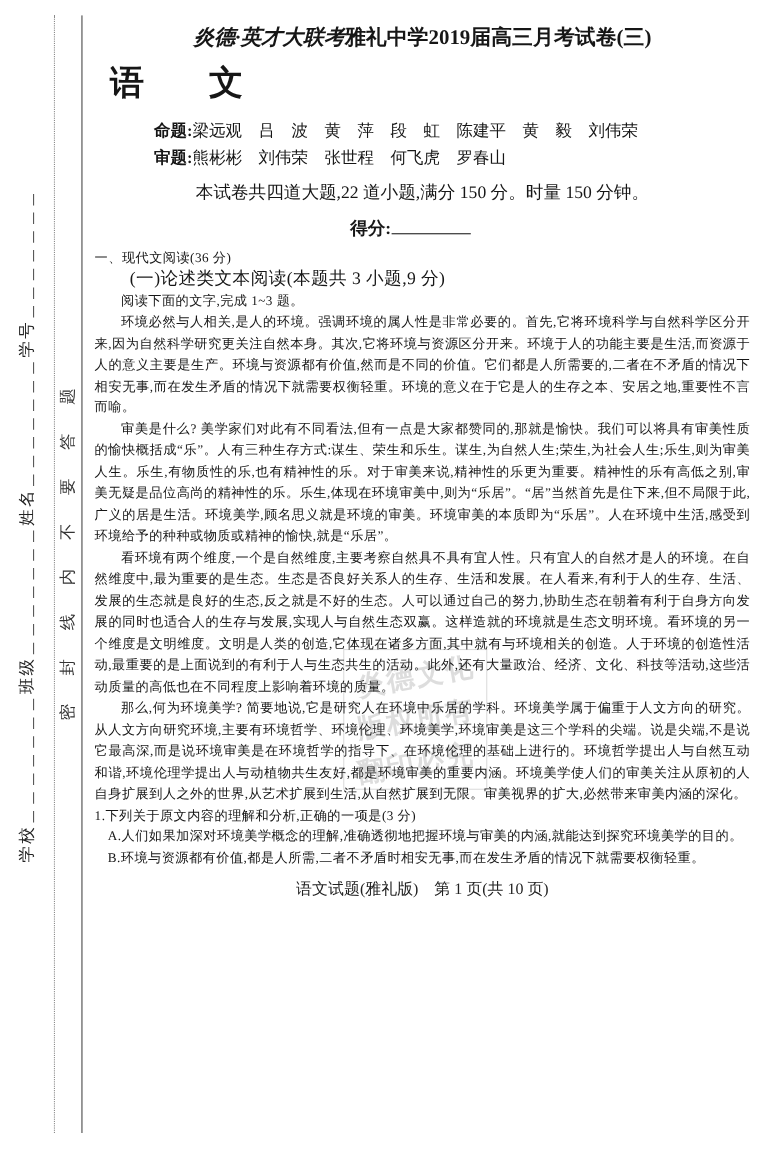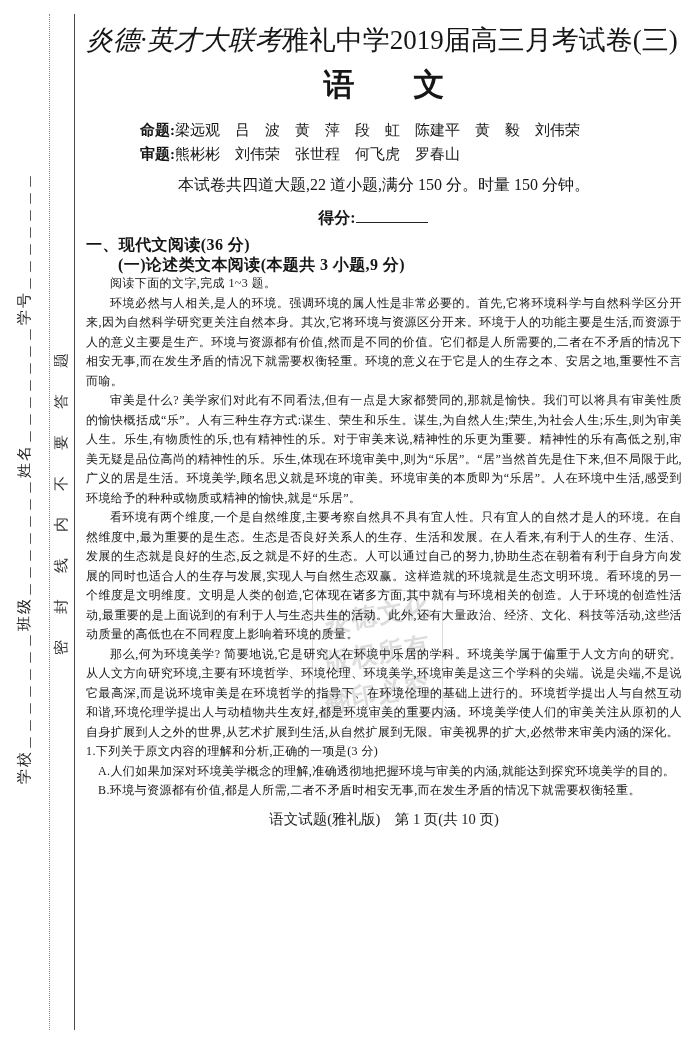--- a/index.html
+++ b/index.html
@@ -27,31 +27,31 @@
     border:1px solid #dcdcdc;z-index:0;pointer-events:none;
     display:flex;flex-direction:column;justify-content:space-around;align-items:center;
     padding:4px 0;box-sizing:border-box;
   }
   .watermark div{
     font-size:25px;font-weight:bold;color:#c2c2c2;opacity:.55;
     transform:rotate(-10deg);letter-spacing:2px;white-space:nowrap;
   }
   
   .content{position:absolute;left:86px;top:20px;width:596px;z-index:1;}
-  .main-title{font-size:27px;font-weight:normal;margin:2px 0 0 0;line-height:1.35;white-space:nowrap;}
+  .main-title{font-size:19px;font-weight:bold;text-align:center;margin:2px 0 0 0;line-height:1.35;white-space:nowrap;}
   .main-title .brand{font-style:italic;}
-  .subject-title{font-size:31px;font-weight:bold;text-align:center;margin:6px 0 0 0;letter-spacing:14px;text-indent:14px;}
+  .subject-title{font-size:31px;font-weight:bold;margin:6px 0 0 0;letter-spacing:14px;text-indent:14px;}
   .staff{margin:12px 0 0 54px;font-size:15px;line-height:24px;}
   .staff b{font-weight:bold;}
   .instructions{text-align:center;font-size:16px;margin-top:9px;}
   .score-row{text-align:center;padding-right:22px;margin-top:11px;font-size:16px;font-weight:bold;}
   .score-blank{display:inline-block;width:72px;height:15px;border-bottom:1px solid #222;}
   .body-text{font-size:12px;line-height:19.5px;letter-spacing:.4px;text-align:justify;}
-  .section-heading{font-weight:bold;font-size:16px;margin-top:6px;}
-  .subsection-heading{font-weight:bold;font-size:16px;text-indent:2em;}
+  .section-heading{font-weight:normal;font-size:12px;margin-top:6px;}
+  .subsection-heading{font-weight:normal;font-size:16px;text-indent:2em;}
   .para{text-indent:2em;}
   .citation{text-indent:2em;}
   .question{text-indent:0;}
   .option{padding-left:2em;text-indent:-1em;}
   .page-footer{text-align:center;font-size:14.5px;margin-top:9px;color:#222;}
 </style>
 </head>
 <body>
 
 <div class="seal-line-dotted"></div>

